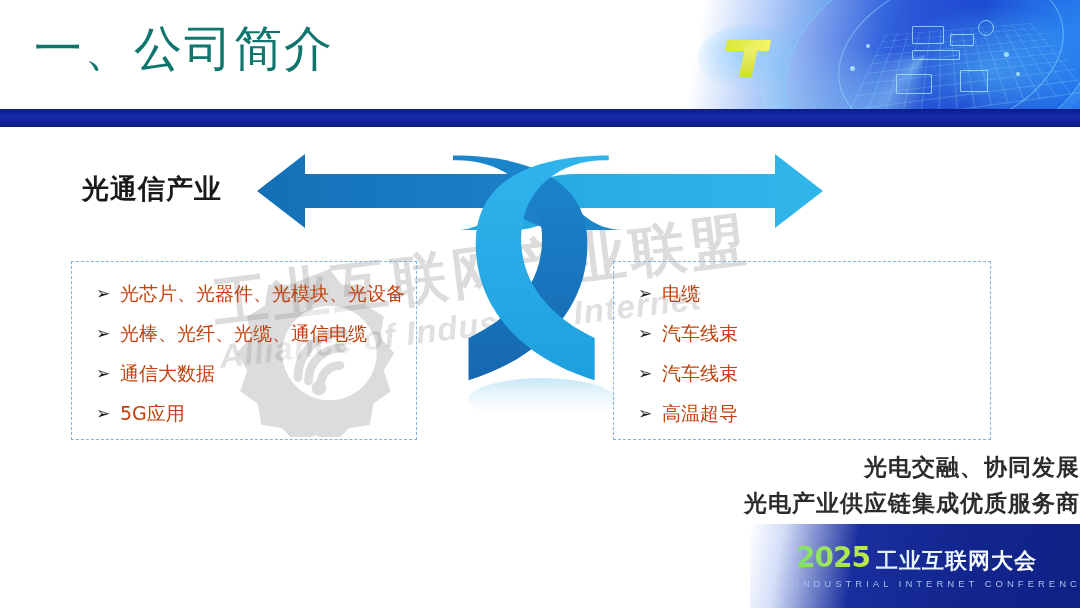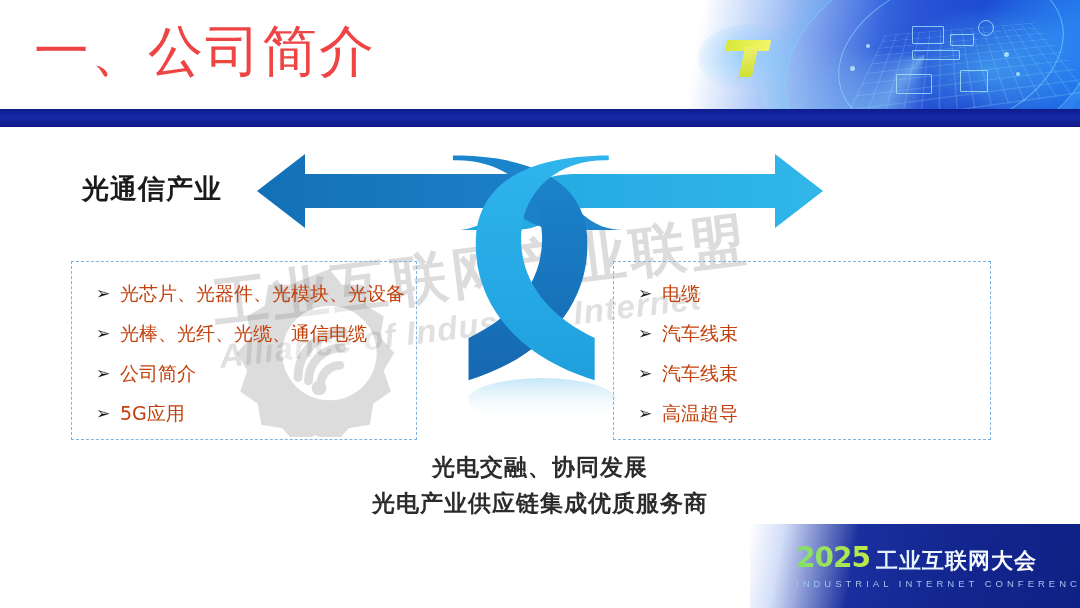--- a/index.html
+++ b/index.html
@@ -29,21 +29,21 @@
   .art-chip{position:absolute;border:1px solid rgba(175,235,255,.75);border-radius:1px;}
   .art-dot{position:absolute;border-radius:50%;background:rgba(190,240,255,.8);}
   .art-logo{position:absolute;left:60px;top:34px;width:56px;height:46px;}
   .art-logo .tbar{position:absolute;left:6px;top:6px;width:44px;height:11px;
      background:linear-gradient(90deg,#d8e838,#f2f56a);transform:skewX(-12deg);border-radius:1px;}
   .art-logo .tstem{position:absolute;left:22px;top:13px;width:13px;height:30px;
      background:linear-gradient(180deg,#eef06d,#cfe033);transform:skewX(-12deg);border-radius:1px;}
   .art-logo-glow{position:absolute;left:38px;top:24px;width:104px;height:68px;border-radius:50%;
      background:radial-gradient(ellipse at 45% 45%, rgba(120,200,255,.55), rgba(30,90,220,0) 70%);}
 
-  .slide-title{position:absolute;left:34px;top:24px;font-size:55px;line-height:1;color:#ef4444;
+  .slide-title{position:absolute;left:34px;top:24px;font-size:48px;line-height:1;color:#0f766e;
      font-weight:400;letter-spacing:2px;font-family:"DejaVu Sans","Liberation Sans",sans-serif;white-space:nowrap;}
   .title-rule{position:absolute;left:0;top:109px;width:1080px;height:18px;
      background:linear-gradient(180deg,#0d1b8c 0%,#172aa8 45%,#0d1a84 100%);}
 
   
   .wm{position:absolute;left:215px;top:236px;width:660px;height:130px;pointer-events:none;
       transform:rotate(-7deg);opacity:.30;}
   .wm-cn{font-family:"DejaVu Sans","Liberation Sans",sans-serif;font-size:56px;font-weight:700;
       color:#8e8e8e;letter-spacing:4px;white-space:nowrap;line-height:1;}
   .wm-en{font-family:"Liberation Sans",sans-serif;font-size:33px;font-style:italic;font-weight:700;
@@ -70,21 +70,21 @@
   .box-left{left:71px;top:261px;width:344px;height:177px;}
   .box-right{left:613px;top:261px;width:376px;height:177px;}
   .items{position:absolute;left:24px;top:14px;}
   .item{display:flex;align-items:flex-start;margin-bottom:6px;height:34px;}
   .bullet{font-family:"DejaVu Sans",sans-serif;font-size:17px;color:#1b1b1b;width:24px;
      line-height:34px;flex:0 0 24px;}
   .item-text{font-family:"DejaVu Sans","Liberation Sans",sans-serif;font-size:19px;color:#c2410c;
      line-height:34px;white-space:nowrap;font-weight:400;}
 
   
-  .tagline{position:absolute;left:0;top:450px;width:1080px;text-align:center;}
+  .tagline{position:absolute;left:0;top:450px;width:1080px;text-align:right;}
   .tag-1{font-family:"DejaVu Sans","Liberation Sans",sans-serif;font-size:23px;font-weight:700;
      color:#2b2b2b;letter-spacing:1px;line-height:34px;}
   .tag-2{font-family:"DejaVu Sans","Liberation Sans",sans-serif;font-size:23px;font-weight:700;
      color:#2b2b2b;letter-spacing:1px;line-height:38px;}
 
   
   .footer{position:absolute;right:0;bottom:0;width:330px;height:84px;overflow:hidden;
      background:linear-gradient(100deg, rgba(255,255,255,0) 0%, rgba(130,160,235,.35) 10%, #1a2f9e 32%, #13268f 62%, #0f2184 100%);}
   .footer-inner{position:absolute;left:46px;top:20px;}
   .f-row{display:flex;align-items:flex-end;}
@@ -198,21 +198,21 @@
       <div class="item">
         <span class="bullet">➢</span>
         <span class="item-text">光芯片、光器件、光模块、光设备</span>
       </div>
       <div class="item">
         <span class="bullet">➢</span>
         <span class="item-text">光棒、光纤、光缆、通信电缆</span>
       </div>
       <div class="item">
         <span class="bullet">➢</span>
-        <span class="item-text">公司简介</span>
+        <span class="item-text">通信大数据</span>
       </div>
       <div class="item">
         <span class="bullet">➢</span>
         <span class="item-text">5G应用</span>
       </div>
     </div>
   </div>
 
   <div class="listbox box-right">
     <div class="items">

